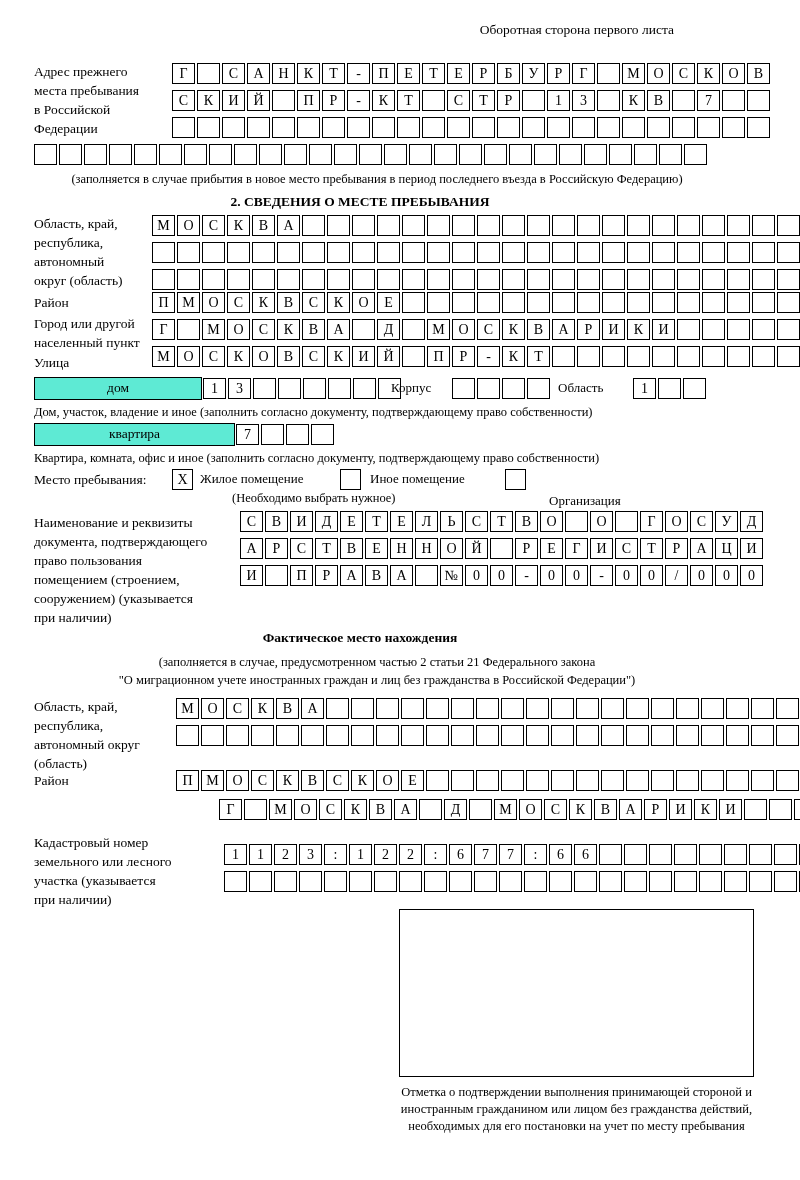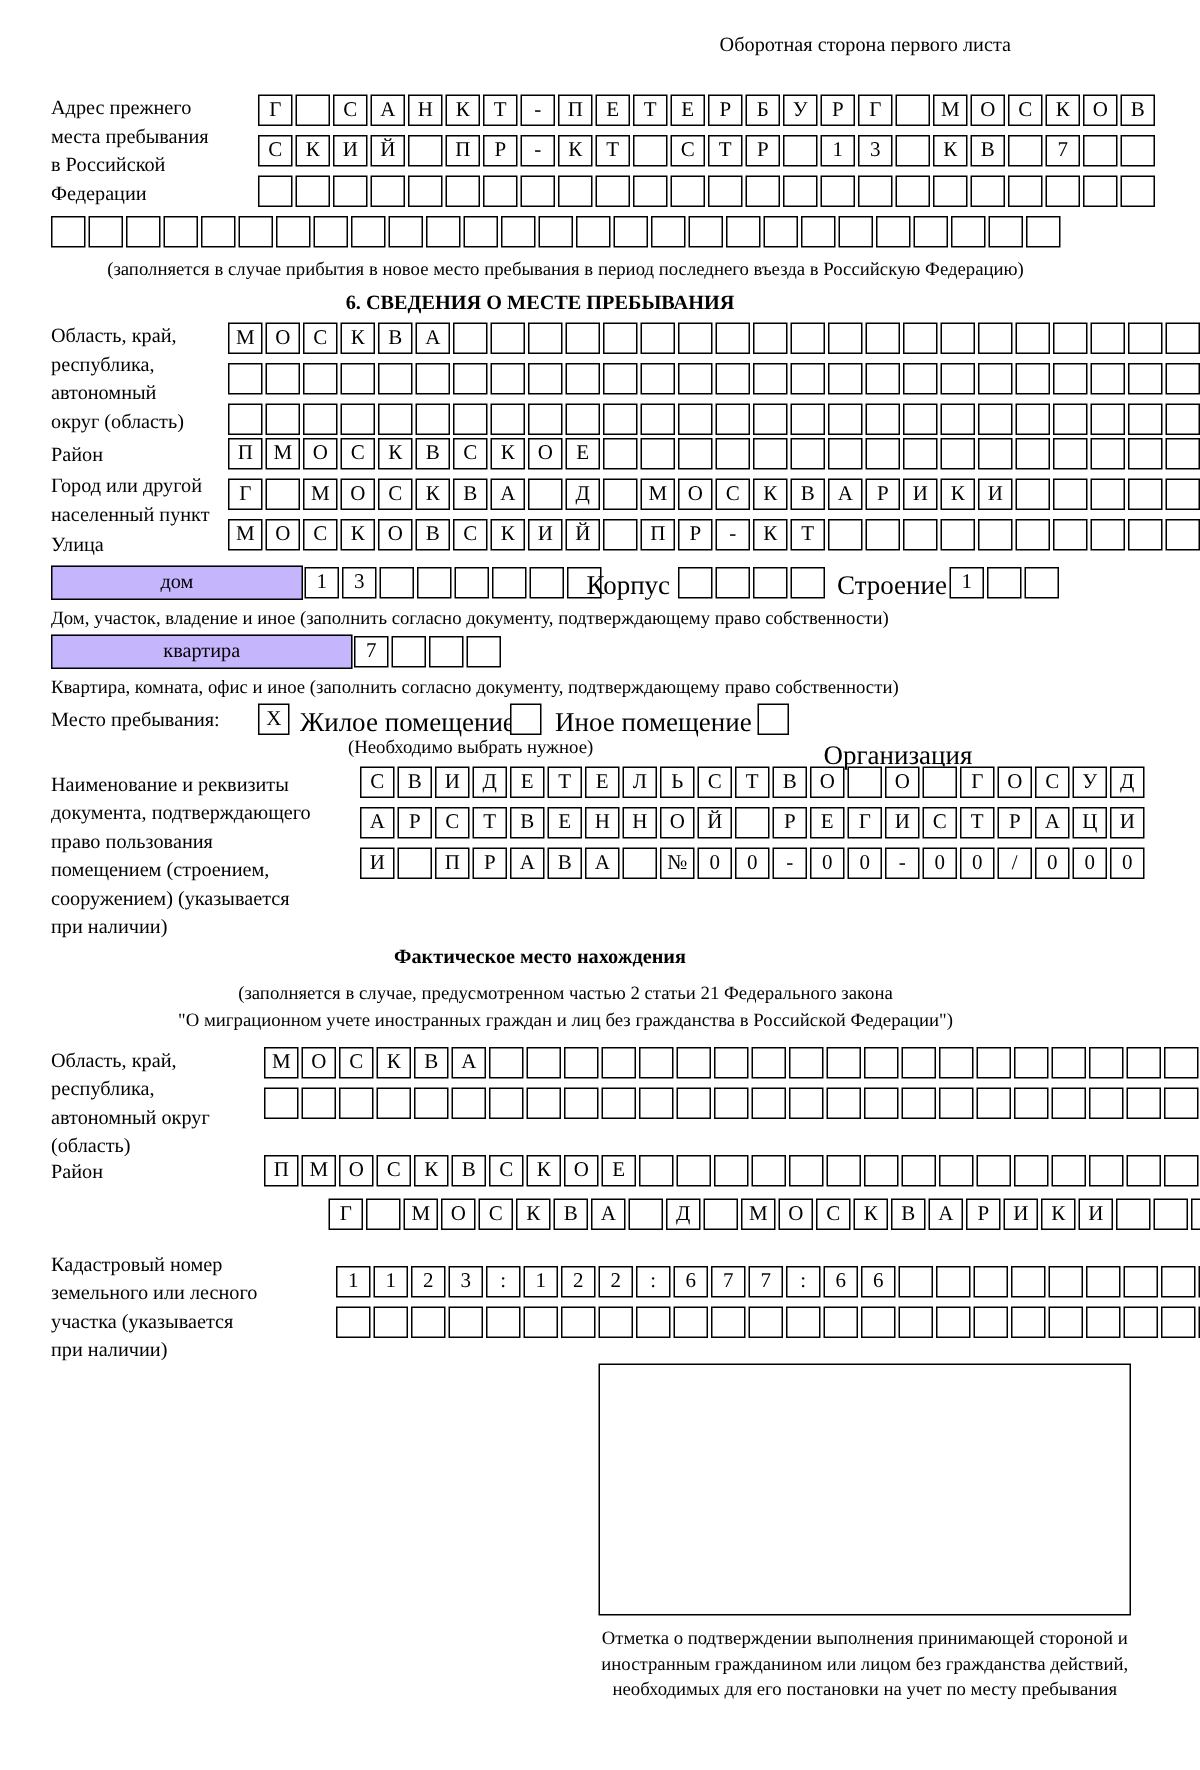--- a/index.html
+++ b/index.html
@@ -64,25 +64,25 @@
     font-family: "Liberation Serif", serif;
     background: #fff;
   }
   .textbox {
     position: absolute;
     border: 1px solid #000;
     box-sizing: border-box;
     font-size: 13.5px;
     text-align: center;
     line-height: 19px;
-    background: #c4b5fd;
+    background: #5eead4;
   }
   .inline-label {
     position: absolute;
-    font-size: 18px;
+    font-size: 13px;
   }
   .checkbox {
     position: absolute;
     width: 21px;
     height: 21px;
     border: 1px solid #000;
     box-sizing: border-box;
     text-align: center;
     font-size: 14px;
     line-height: 19px;
@@ -216,21 +216,21 @@
       <div class="cell"></div>
       <div class="cell"></div>
       <div class="cell"></div>
       <div class="cell"></div>
       <div class="cell"></div>
       <div class="cell"></div>
     </div>
 
   <div class="center-line" style="top:172px;">(заполняется в случае прибытия в новое место пребывания в период последнего въезда в Российскую Федерацию)</div>
 
-  <div class="bold-center" style="top:194px;">6. СВЕДЕНИЯ О МЕСТЕ ПРЕБЫВАНИЯ</div>
+  <div class="bold-center" style="top:194px;">2. СВЕДЕНИЯ О МЕСТЕ ПРЕБЫВАНИЯ</div>
 
   <div class="lbl" style="left:34px; top:214px;">Область, край,
 республика,
 автономный
 округ (область)</div>
   <div class="cells" id="s2-region-0" style="left:152px; top:215px;">
       <div class="cell">М</div>
       <div class="cell">О</div>
       <div class="cell">С</div>
       <div class="cell">К</div>
@@ -416,21 +416,21 @@
       <div class="cell"></div>
       <div class="cell"></div>
     </div>
   <div class="inline-label" style="left:391px; top:380px;">Корпус</div>
   <div class="cells" id="s2-korpus" style="left:452px; top:378px;">
       <div class="cell"></div>
       <div class="cell"></div>
       <div class="cell"></div>
       <div class="cell"></div>
     </div>
-  <div class="inline-label" style="left:558px; top:380px;">Строение</div>
+  <div class="inline-label" style="left:558px; top:380px;">Область</div>
   <div class="cells" id="s2-stroenie" style="left:633px; top:378px;">
       <div class="cell">1</div>
       <div class="cell"></div>
       <div class="cell"></div>
     </div>
 
   <div class="lbl small" style="left:34px; top:403px;">Дом, участок, владение и иное (заполнить согласно документу, подтверждающему право собственности)</div>
 
   <div class="textbox" style="left:34px; top:423px; width:201px; height:23px;">квартира</div>
   <div class="cells" id="s2-flat" style="left:236px; top:424px;">

